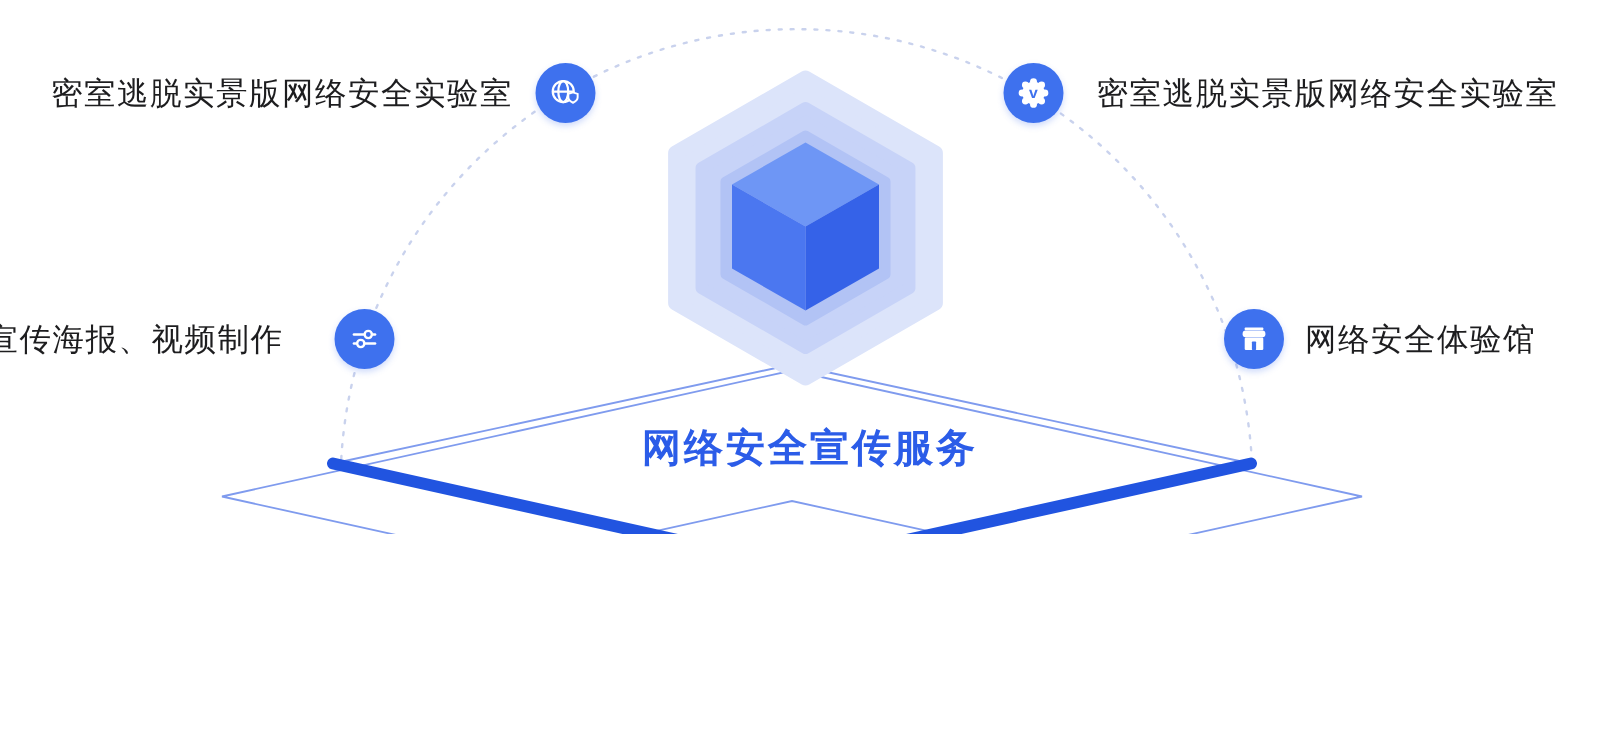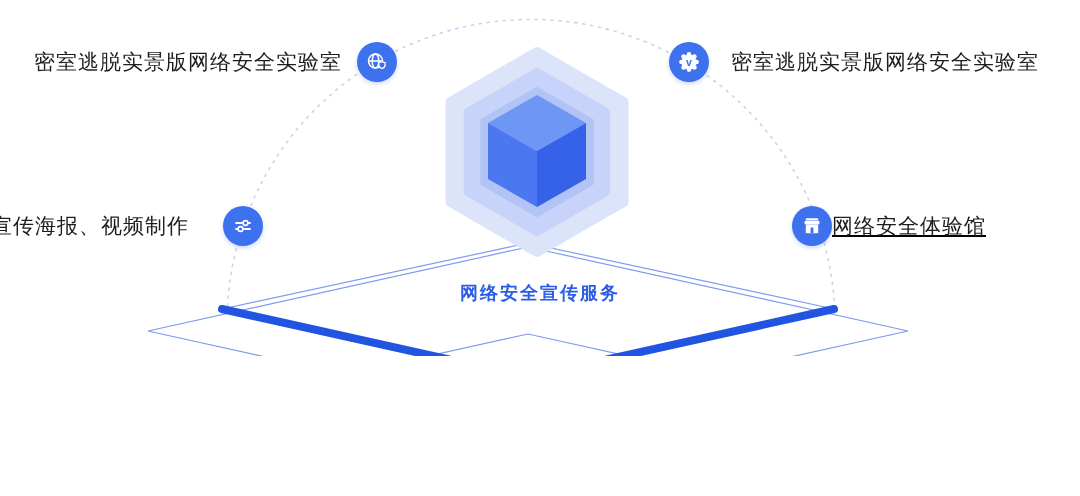--- a/index.html
+++ b/index.html
@@ -14,24 +14,24 @@
   }
   .icon-circle{
     width:40px;height:40px;border-radius:50%;background:#3e71ee;
     display:flex;align-items:center;justify-content:center;flex:0 0 auto;
     box-shadow:0 2px 4px rgba(62,113,238,.25);
   }
   
   #item-0{right:683px;top:42px;gap:15px;}
   #item-1{left:669px;top:42px;gap:22px;}
   #item-2{right:817px;top:206px;gap:34px;}
-  #item-3{left:792px;top:206px;text-decoration:underline;}
+  #item-3{left:816px;top:206px;gap:14px;}
   .title{
     position:absolute;left:0;right:0;top:281px;text-align:center;
-    font-size:18px;color:#2b5ce8;font-weight:600;letter-spacing:2px;
+    font-size:26px;color:#2b5ce8;font-weight:600;letter-spacing:2px;
   }
 </style>
 </head>
 <body>
 
 <div class="canvas">
 
   <svg class="layer-svg" width="1080" height="496" viewBox="0 0 1080 496">
 
     <path d="M 227.5 306 A 304 304 0 0 1 834.5 306" fill="none" stroke="#c9d2ed" stroke-width="1.6" stroke-dasharray="2 6" stroke-linecap="round"></path>

